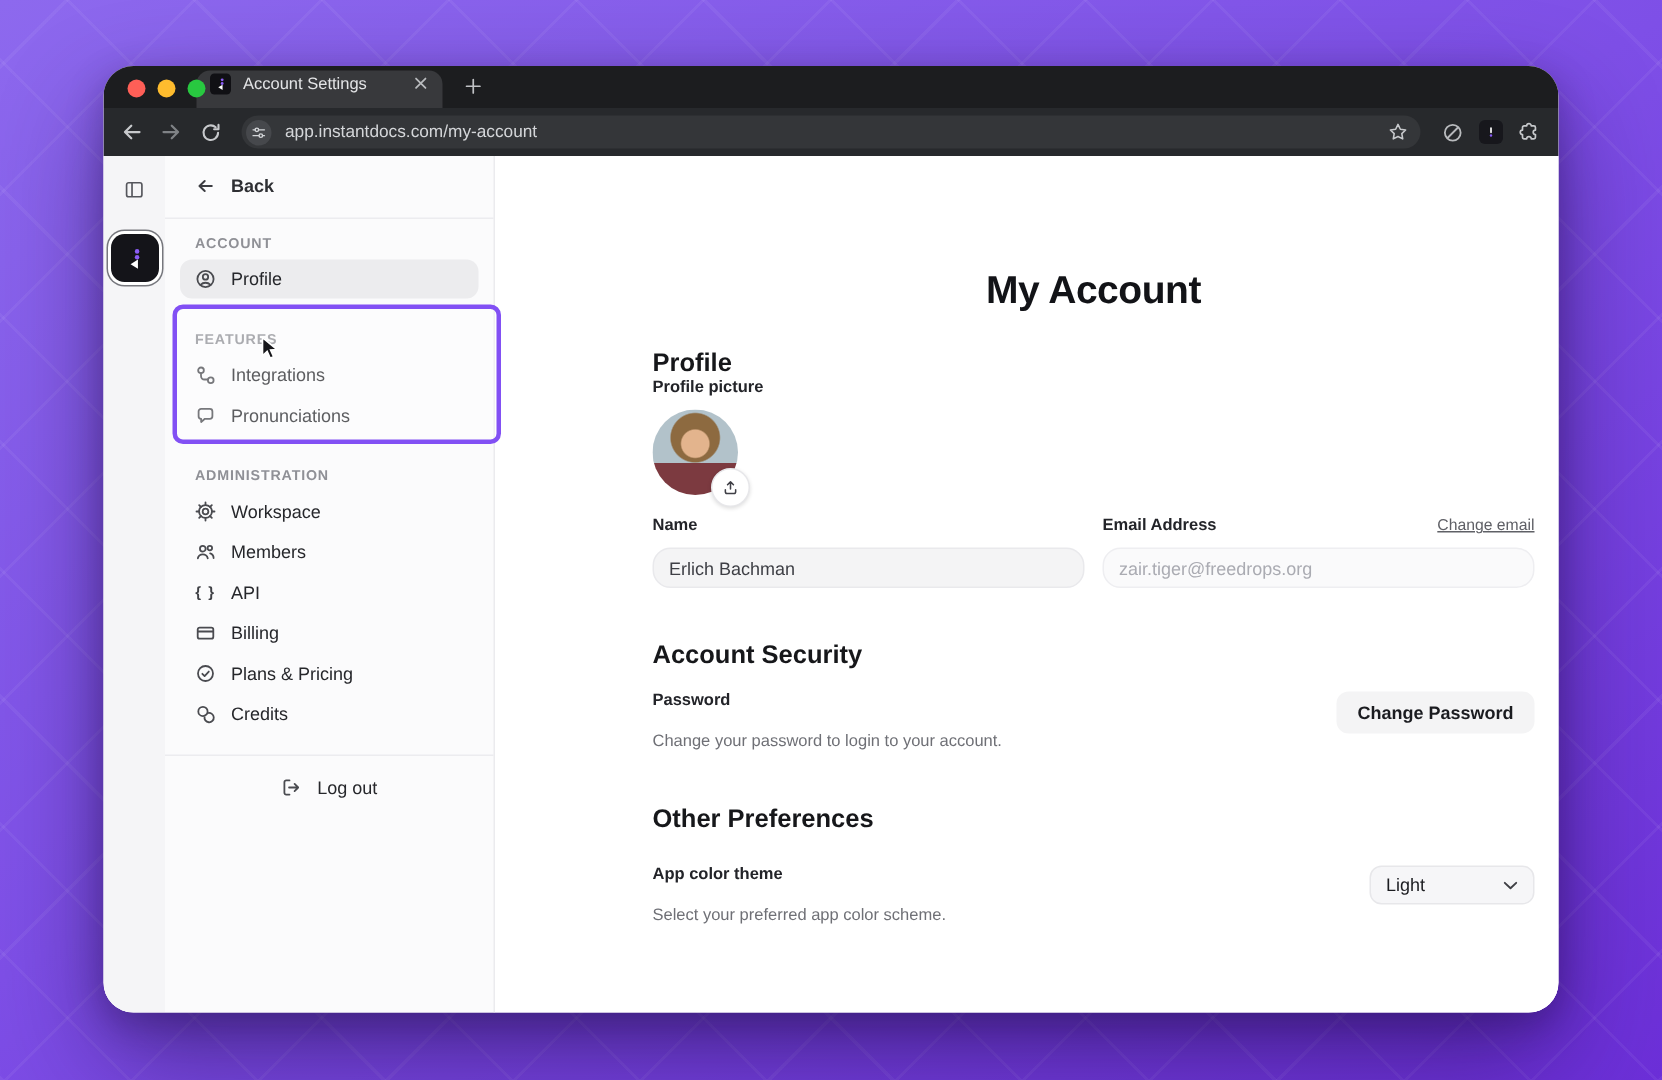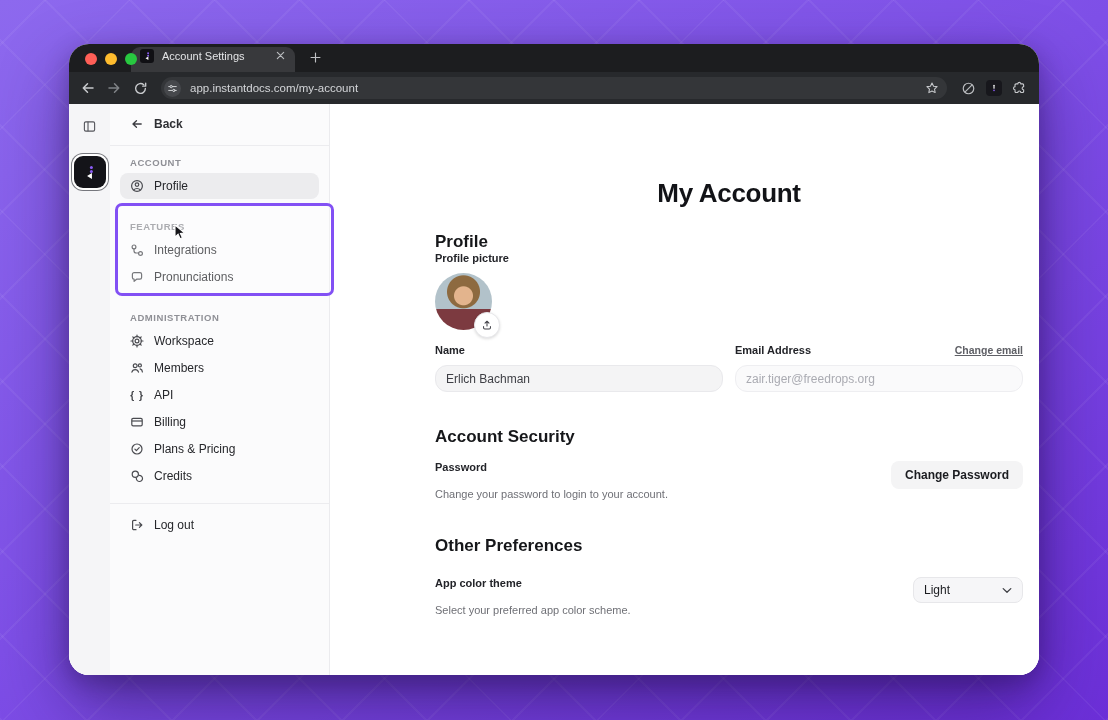--- a/index.html
+++ b/index.html
@@ -54,21 +54,21 @@
   .panel { width:220px; background:#fbfbfc; border-right:1px solid #ebebee; padding-top:4px; flex:none; }
   .back-row { display:flex; align-items:center; gap:10px; padding:9px 20px; color:#2e2f33; font-size:12px; font-weight:600; cursor:pointer; }
   .pdivider { height:1px; background:#ececef; }
   .pdivider.mt { margin-top:5px; }
   .sec-label { margin:22px 20px 5px; font-size:9.5px; font-weight:700; letter-spacing:.55px; color:#8f9096; }
   .sec-label.first { margin-top:11px; }
   .nav-item { display:flex; align-items:center; gap:10px; margin:1px 10px; padding:6px 10px; border-radius:8px; font-size:12px; color:#26272b; cursor:pointer; }
   .nav-item.active { background:#ececee; }
   .nav-ic { width:14px; height:14px; display:grid; place-items:center; flex:none; }
   .braces { font-size:10px; font-weight:600; color:#3f4045; letter-spacing:1px; }
-  .logout-row { margin-top:8px; }
+  .logout-row { margin-top:8px;justify-content:center; }
 
   .highlight-box { position:absolute; left:46px; top:99px; width:219px; height:93px;
                    border:3.5px solid #8250f4; border-radius:7px; z-index:4; pointer-events:none; background:rgba(255,255,255,.25); }
   .cursor-arrow { position:absolute; left:105px; top:120px; z-index:6; pointer-events:none; }
 
   .main { flex:1; background:#fff; }
   .main-inner { margin:74px 0 0 105px; width:588px; }
 
   h1.page-title { font-size:26px; font-weight:800; color:#121317; letter-spacing:-.3px; line-height:30px;text-align:center; }
   h2.section-h { font-size:17px; font-weight:700; color:#16171a; line-height:20px; }
@@ -90,21 +90,21 @@
   }
   .upload-btn { position:absolute; left:39px; top:39px; width:26px; height:26px; border-radius:50%;
                 background:#fff; border:1px solid #e7e7ea; box-shadow:0 1px 3px rgba(0,0,0,.14);
                 display:grid; place-items:center; cursor:pointer; }
 
   .field-grid { display:grid; grid-template-columns:1fr 1fr; column-gap:12px; margin-top:14px; }
   .label-row { display:flex; align-items:baseline; justify-content:space-between; height:13px; }
   .text-input { margin-top:8px; width:100%; height:27px; background:#f4f4f5; border:1px solid #e9e9ec;
                 border-radius:12px; padding:0 10px; font-size:12px; color:#3e3f45; font-family:"Liberation Sans", sans-serif; }
   .text-input.muted { background:#fafafb; border-color:#eeeef1; color:#aaabb2; }
-  .link-small { font-size:10.5px; color:#5f6066; text-decoration:underline; cursor:pointer;font-weight:bold; }
+  .link-small { font-size:10.5px; color:#5f6066; text-decoration:underline; cursor:pointer; }
 
   .row-between { display:flex; justify-content:space-between; align-items:flex-start; margin-top:14px; }
   .btn-light { background:#f4f4f5; border:none; border-radius:8px; padding:7px 14px;
                font-size:12px; font-weight:600; color:#1b1c20; font-family:"Liberation Sans", sans-serif; cursor:pointer; }
   .select-light { width:110px; height:26px; background:#f6f6f8; border:1px solid #e7e7ea; border-radius:8px;
                   display:flex; align-items:center; justify-content:space-between; padding:0 10px; font-size:12px; color:#1b1c20; cursor:pointer; }
   .row-between.prefs { margin-top:21px; }
 </style>
 </head>
 <body>

